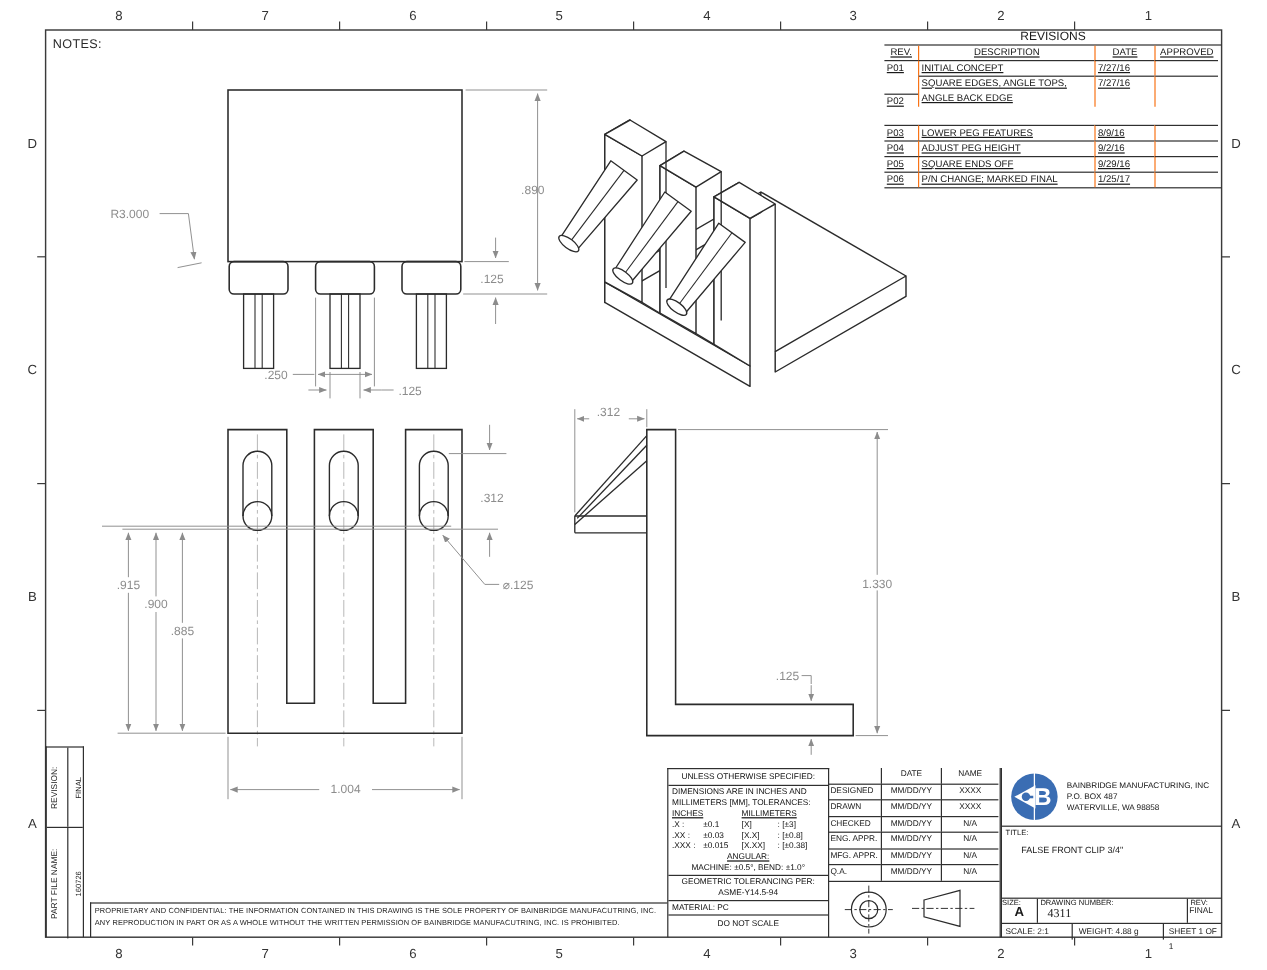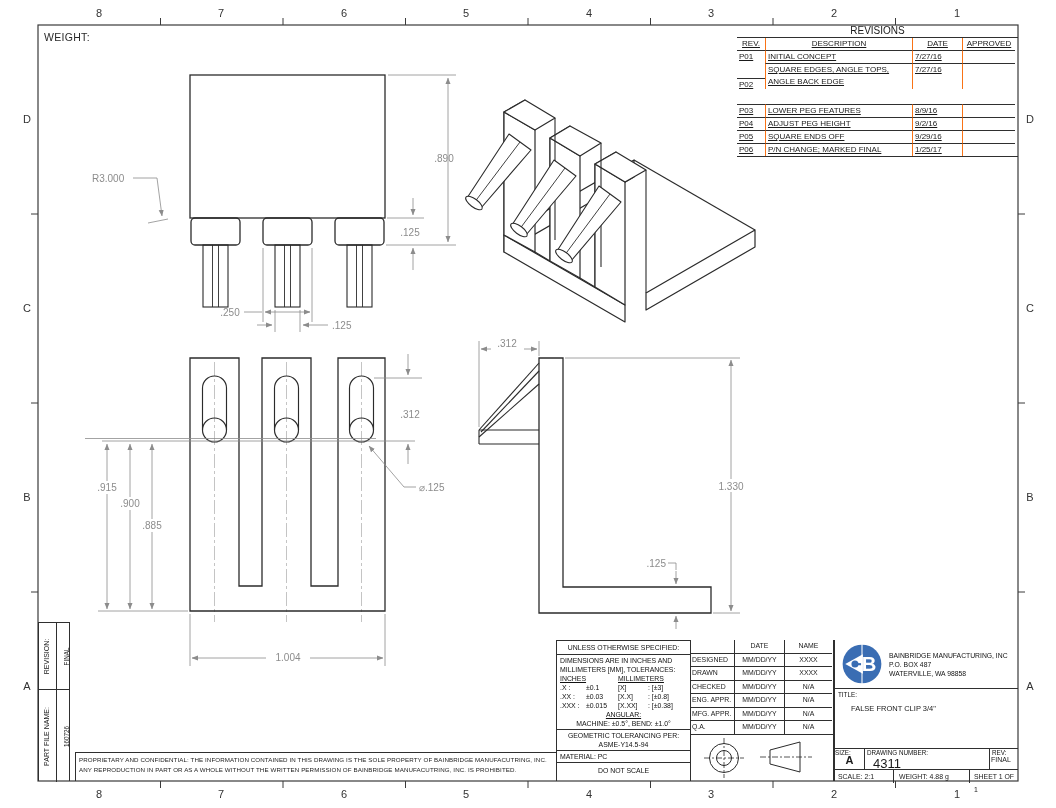--- a/index.html
+++ b/index.html
@@ -272,21 +272,21 @@
     <circle cx="724" cy="758" r="14.5"></circle>
     <circle cx="724" cy="758" r="7.5"></circle>
     <line x1="704" y1="758" x2="744" y2="758" stroke-width="0.8" stroke-dasharray="6 2 2 2"></line>
     <line x1="724" y1="738" x2="724" y2="778" stroke-width="0.8" stroke-dasharray="6 2 2 2"></line>
     <polygon points="770,750 800,742 800,772 770,764"></polygon>
     <line x1="760" y1="757" x2="812" y2="757" stroke-width="0.8" stroke-dasharray="6 2 2 2"></line>
   </g>
 </svg>
 
 <div class="blk notes" style="left:44px;top:30px;width:330px;">
-  <div>WEIGHT:</div>
+  <div>NOTES:</div>
 </div>
 
 <div class="blk" style="left:737px;top:25px;width:281px;">
   <div class="rev-title">REVISIONS</div>
   <div class="rev-grid" style="border-bottom:1px solid #2f2f2f;">
     <div class="fc h nb">REV.</div>
     <div class="h nb">DESCRIPTION</div>
     <div class="h nb">DATE</div>
     <div class="h nb">APPROVED</div>
 
@@ -408,21 +408,21 @@
     <div class="lbl" style="padding:2px 3px;">TITLE:</div>
     <div style="font-size:7.5px;padding:4px 0 0 16px;">FALSE FRONT CLIP 3/4"</div>
   </div>
   <div style="border-top:1px solid #2f2f2f;height:20px;display:flex;">
     <div style="width:29px;">
       <div class="lbl">SIZE:</div>
       <div style="font-size:11px;font-weight:bold;text-align:center;line-height:9px;">A</div>
     </div>
     <div style="width:124px;border-left:1px solid #2f2f2f;">
       <div class="lbl" style="padding-left:2px;">DRAWING NUMBER:</div>
-      <div style="font-size:13px;padding-left:8px;">4311</div>
+      <div style="font-size:10px;padding-left:8px;font-family:Liberation Serif, serif;">4311</div>
     </div>
     <div style="flex:1;border-left:1px solid #2f2f2f;">
       <div class="lbl" style="padding-left:2px;">REV:</div>
       <div style="font-size:7px;padding-left:1px;">FINAL</div>
     </div>
   </div>
   <div style="border-top:1px solid #2f2f2f;height:13px;display:flex;font-size:6.9px;line-height:13px;">
     <div style="width:55px;padding-left:3px;">SCALE: 2:1</div>
     <div style="width:70px;border-left:1px solid #2f2f2f;padding-left:5px;">WEIGHT: 4.88 g</div>
     <div style="flex:1;border-left:1px solid #2f2f2f;padding-left:4px;">SHEET 1 OF 1</div>

